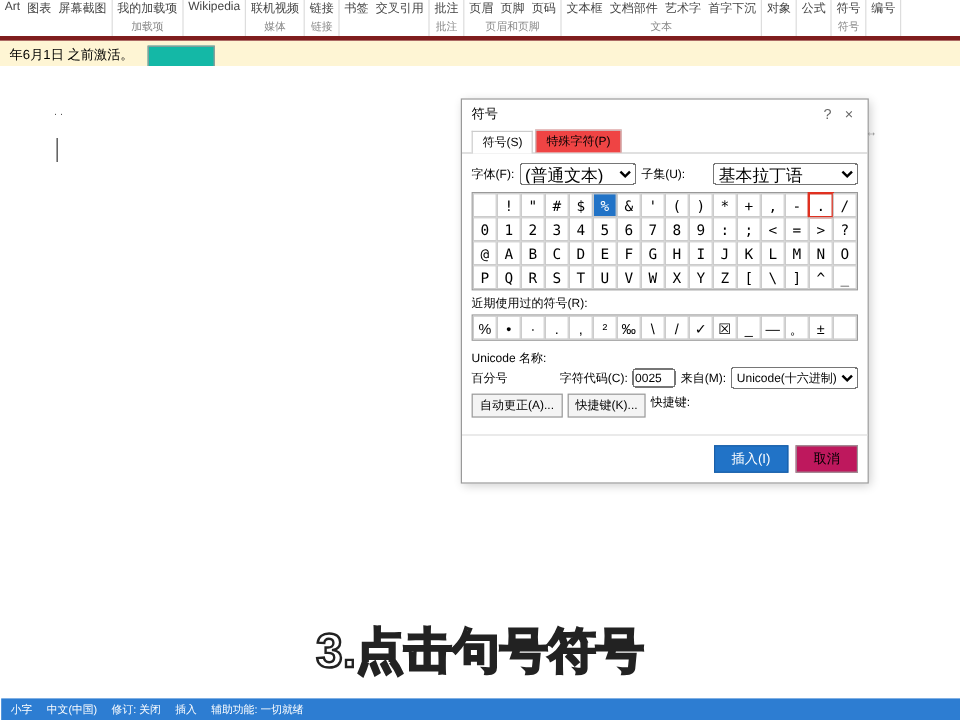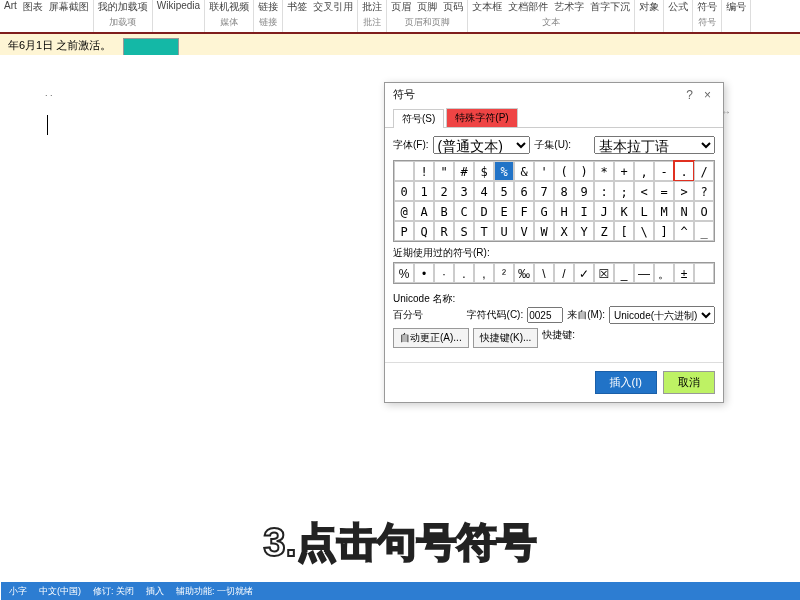--- a/index.html
+++ b/index.html
@@ -8,21 +8,21 @@
       font-size: 11px;
       background: #fff;
       width: 800px;
       height: 600px;
       position: relative;
       overflow: hidden;
     }
     .ribbon {
       display: flex;
       background: #fff;
-      border-bottom: 2px solid #7f1d1d;
+      border-bottom: 4px solid #7f1d1d;
       height: 34px;
     }
     .ribbon-group {
       display: flex;
       flex-direction: column;
       align-items: center;
       padding: 0 4px;
       border-right: 1px solid #ddd;
       font-size: 10px;
     }
@@ -179,21 +179,21 @@
       border-top: 1px solid #ddd;
     }
     .btn-primary {
       background: #2173c7;
       color: #fff;
       border: 1px solid #1a5fa8;
       padding: 3px 14px;
       font-size: 11px;
     }
     .btn-default {
-      background: #bef264;
+      background: #be185d;
       border: 1px solid #999;
       padding: 3px 14px;
       font-size: 11px;
     }
     .instruction-text {
       position: absolute;
       left: 50%;
       transform: translateX(-50%);
       bottom: 30px;
       font-size: 40px;

